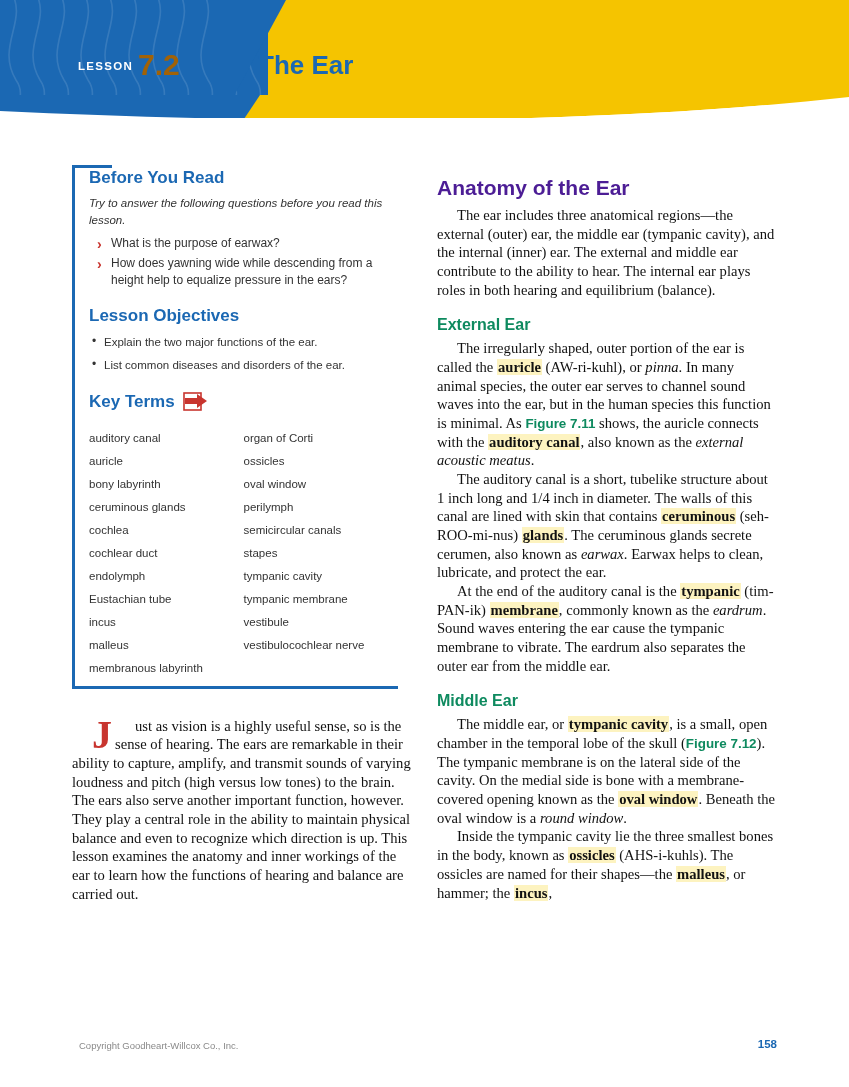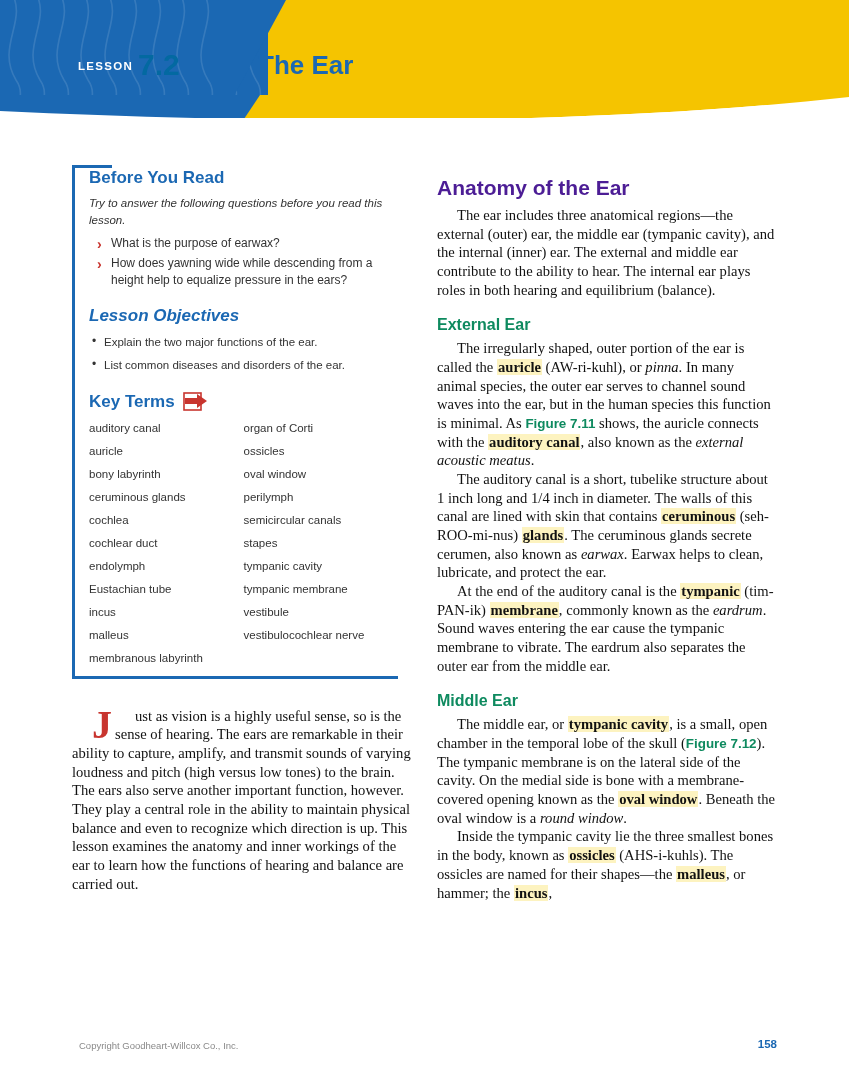--- a/index.html
+++ b/index.html
@@ -76,21 +76,21 @@
     letter-spacing: 1.3px;
     color: #ffffff;
   }
   .lesson-number {
     position: absolute;
     left: 138px;
     top: 48px;
     font-family: "Liberation Sans", sans-serif;
     font-size: 30px;
     font-weight: bold;
-    color: #0369a1;
+    color: #a16207;
   }
   .banner-title {
     position: absolute;
     left: 258px;
     top: 50px;
     font-family: "Liberation Sans", sans-serif;
     font-size: 26px;
     font-weight: bold;
     color: #1b68b3;
   }
@@ -164,21 +164,20 @@
     color: #c8352f;
     font-size: 14px;
     font-weight: bold;
   }
   .h-objectives {
     font-family: "Liberation Sans", sans-serif;
     font-size: 17px;
     font-weight: bold;
     color: #1b68b3;
     margin: 16px 0 8px 0;
-    font-style: italic;
   }
   ul.bullet-list li {
     font-family: "Liberation Sans", sans-serif;
     font-size: 11.5px;
     color: #333333;
     line-height: 1.45;
     position: relative;
     padding-left: 15px;
     margin-bottom: 7px;
   }
@@ -186,21 +185,21 @@
     content: "\2022";
     position: absolute;
     left: 3px;
     top: -1px;
     color: #333333;
     font-size: 12px;
   }
   .h-keyterms-row {
     display: flex;
     align-items: flex-start;
-    margin: 18px 0 10px 0;
+    margin: 18px 0 20px 0;
   }
   .h-keyterms {
     font-family: "Liberation Sans", sans-serif;
     font-size: 17px;
     font-weight: bold;
     color: #1b68b3;
     margin: 0 8px 0 0;
   }
   .terms-grid {
     display: flex;

